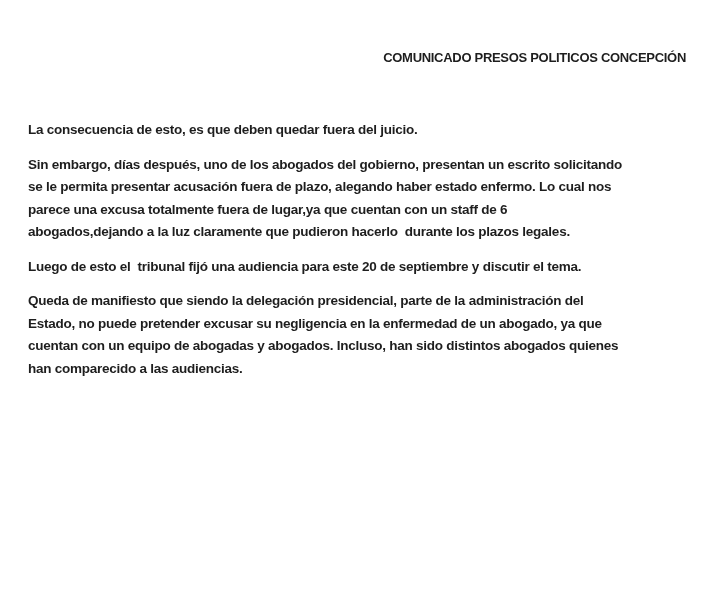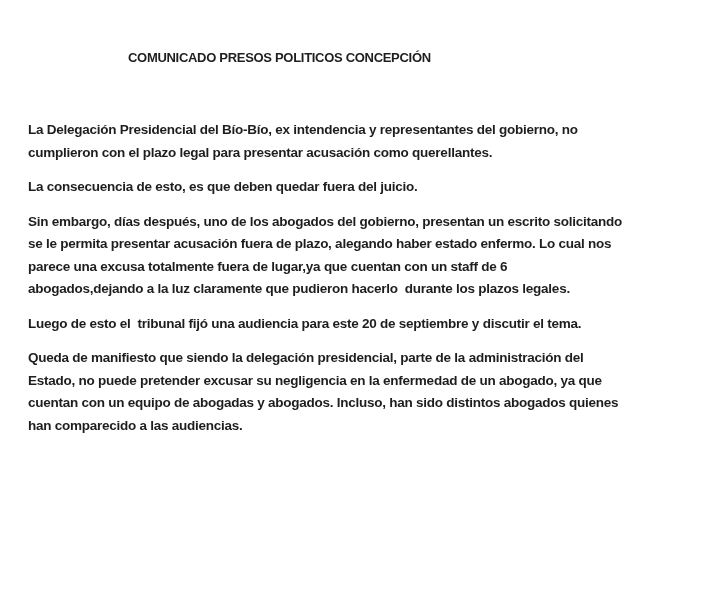--- a/index.html
+++ b/index.html
@@ -22,41 +22,40 @@
     box-sizing: border-box;
     padding: 48px 18px 0 28px;
   }
   .title {
     margin: 0 0 0 100px;
     font-size: 13px;
     line-height: 20px;
     letter-spacing: -0.3px;
     font-weight: 700;
     white-space: pre-wrap;
+    text-align: right;
   }
   .paragraphs p {
     margin: 0 0 12px 0;
     font-size: 13.5px;
     line-height: 22.5px;
     letter-spacing: -0.25px;
     white-space: pre-wrap; 
   }
   .paragraphs p:first-child {
     margin-top: 51px;
   }
 </style>
 </head>
 <body>
 
 <div class="page" style="background: rgb(255, 255, 255); color: rgb(30, 30, 30);">
   <div class="doc">
     <h1 class="title">COMUNICADO PRESOS POLITICOS CONCEPCIÓN</h1>
     <div class="paragraphs" id="paragraphs">
-        <p>La Delegación Presidencial del Bío-Bío, ex intendencia y representantes del gobierno, no
-cumplieron con el plazo legal para presentar acusación como querellantes.</p>
         <p>La consecuencia de esto, es que deben quedar fuera del juicio.</p>
         <p>Sin embargo, días después, uno de los abogados del gobierno, presentan un escrito solicitando
 se le permita presentar acusación fuera de plazo, alegando haber estado enfermo. Lo cual nos
 parece una excusa totalmente fuera de lugar,ya que cuentan con un staff de 6
 abogados,dejando a la luz claramente que pudieron hacerlo  durante los plazos legales.</p>
         <p>Luego de esto el  tribunal fijó una audiencia para este 20 de septiembre y discutir el tema.</p>
         <p>Queda de manifiesto que siendo la delegación presidencial, parte de la administración del
 Estado, no puede pretender excusar su negligencia en la enfermedad de un abogado, ya que
 cuentan con un equipo de abogadas y abogados. Incluso, han sido distintos abogados quienes
 han comparecido a las audiencias.</p>

